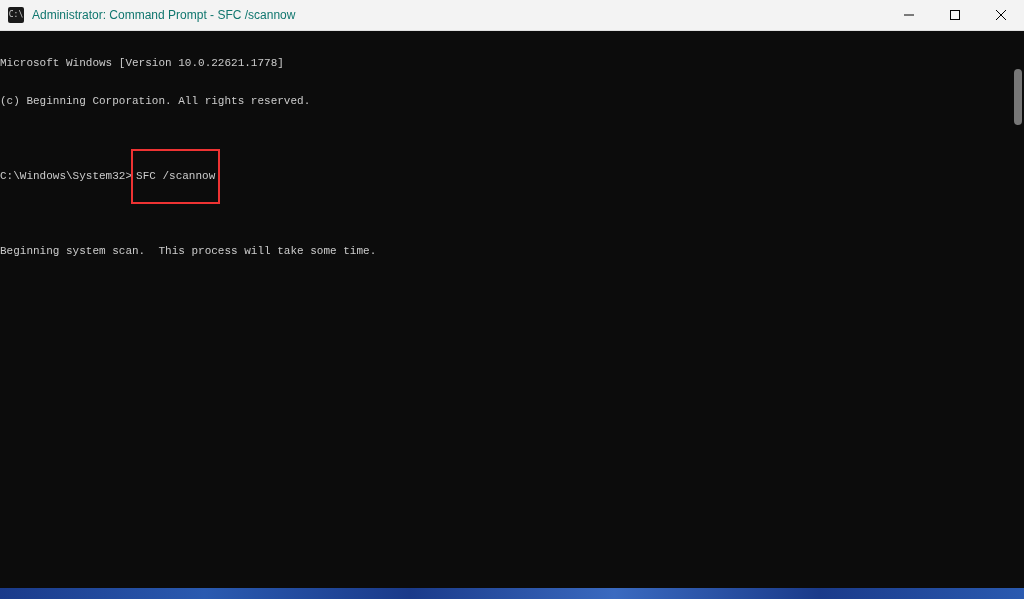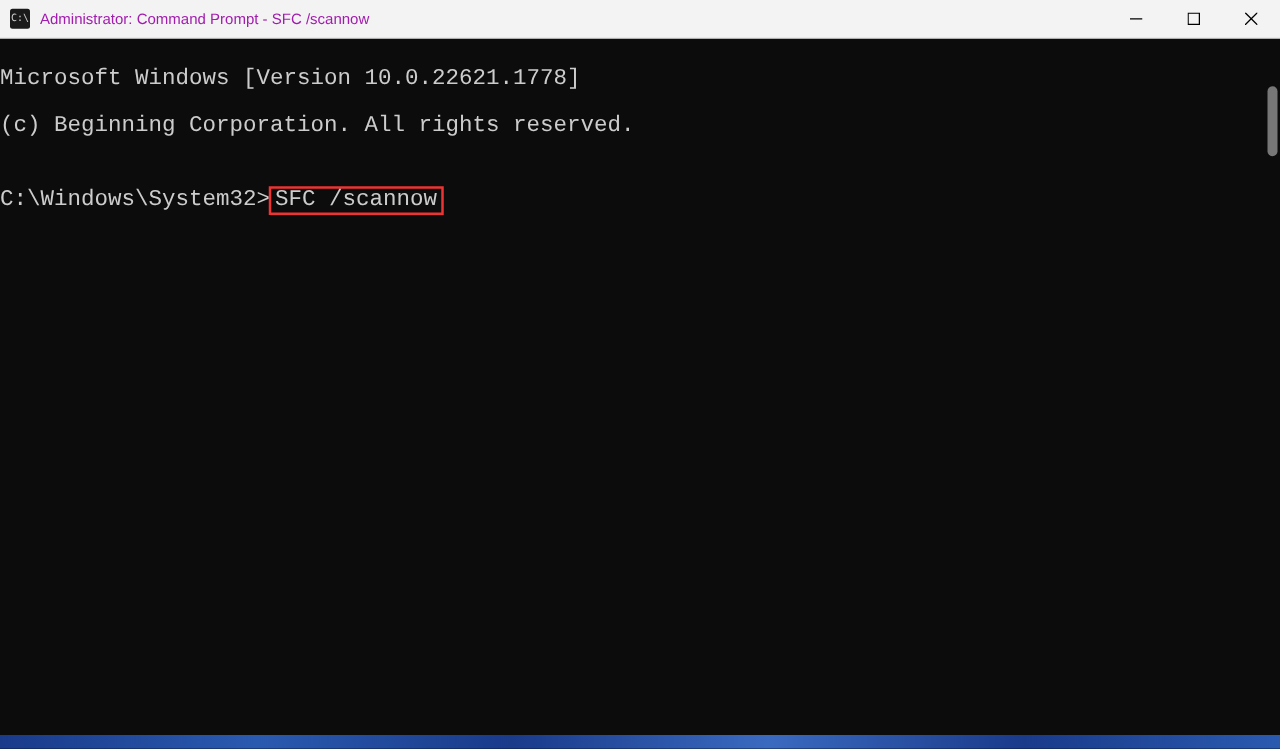--- a/index.html
+++ b/index.html
@@ -39,54 +39,54 @@
       justify-content: center;
       margin-right: 8px;
       font-size: 8px;
       color: #ccc;
       font-family: Consolas, monospace;
       overflow: hidden;
       line-height: 1;
     }
     .title-text {
       font-size: 12px;
-      color: #a21caf;
+      color: #0f766e;
       flex: 1;
     }
     .win-controls {
       display: flex;
       height: 100%;
     }
     .win-btn {
       width: 46px;
       height: 100%;
       display: flex;
       align-items: center;
       justify-content: center;
       color: #000;
     }
     .win-btn svg { width: 10px; height: 10px; }
     .terminal {
       flex: 1;
       background: #0c0c0c;
       color: #cccccc;
       font-family: Consolas, "Courier New", monospace;
-      font-size: 18px;
+      font-size: 11px;
       line-height: 19px;
       padding: 4px 0 0 0;
       position: relative;
       white-space: pre;
       overflow: hidden;
     }
     .terminal-line {
       display: block;
     }
     .highlight-box {
       border: 2px solid #e33;
-      padding: 0 3px;
+      padding: 16px 3px;
       display: inline-block;
       margin-left: -1px;
     }
     .scrollbar {
       position: absolute;
       right: 2px;
       top: 38px;
       width: 8px;
       height: 56px;
       background: #777;
@@ -126,17 +126,18 @@
           </svg>
       </div>
     </div>
   </div>
   <div class="terminal">
 <span class="terminal-line">Microsoft Windows [Version 10.0.22621.1778]</span>
 <span class="terminal-line">(c) Beginning Corporation. All rights reserved.</span>
 <span class="terminal-line"></span>
 <span class="terminal-line"><span>C:\Windows\System32&gt;</span><span class="highlight-box">SFC /scannow</span></span>
 <span class="terminal-line"></span>
+<span class="terminal-line">Beginning system scan.  This process will take some time.</span>
 <span class="terminal-line"></span>
     <div class="scrollbar"></div>
   </div>
 </div>
 <div class="taskbar-hint"></div>
 
 </body></html>

